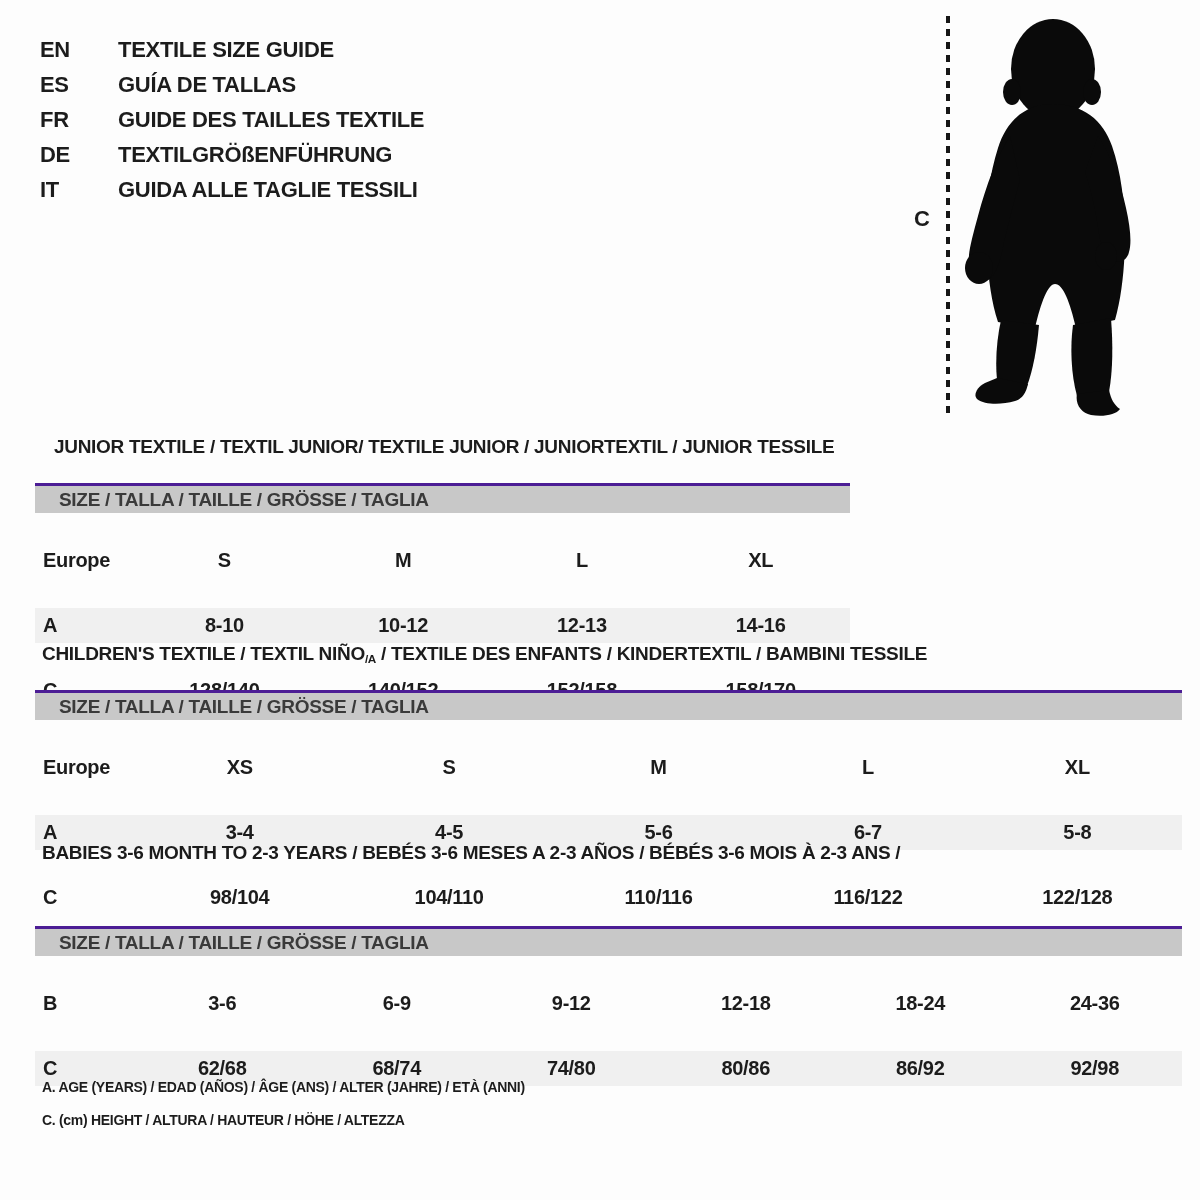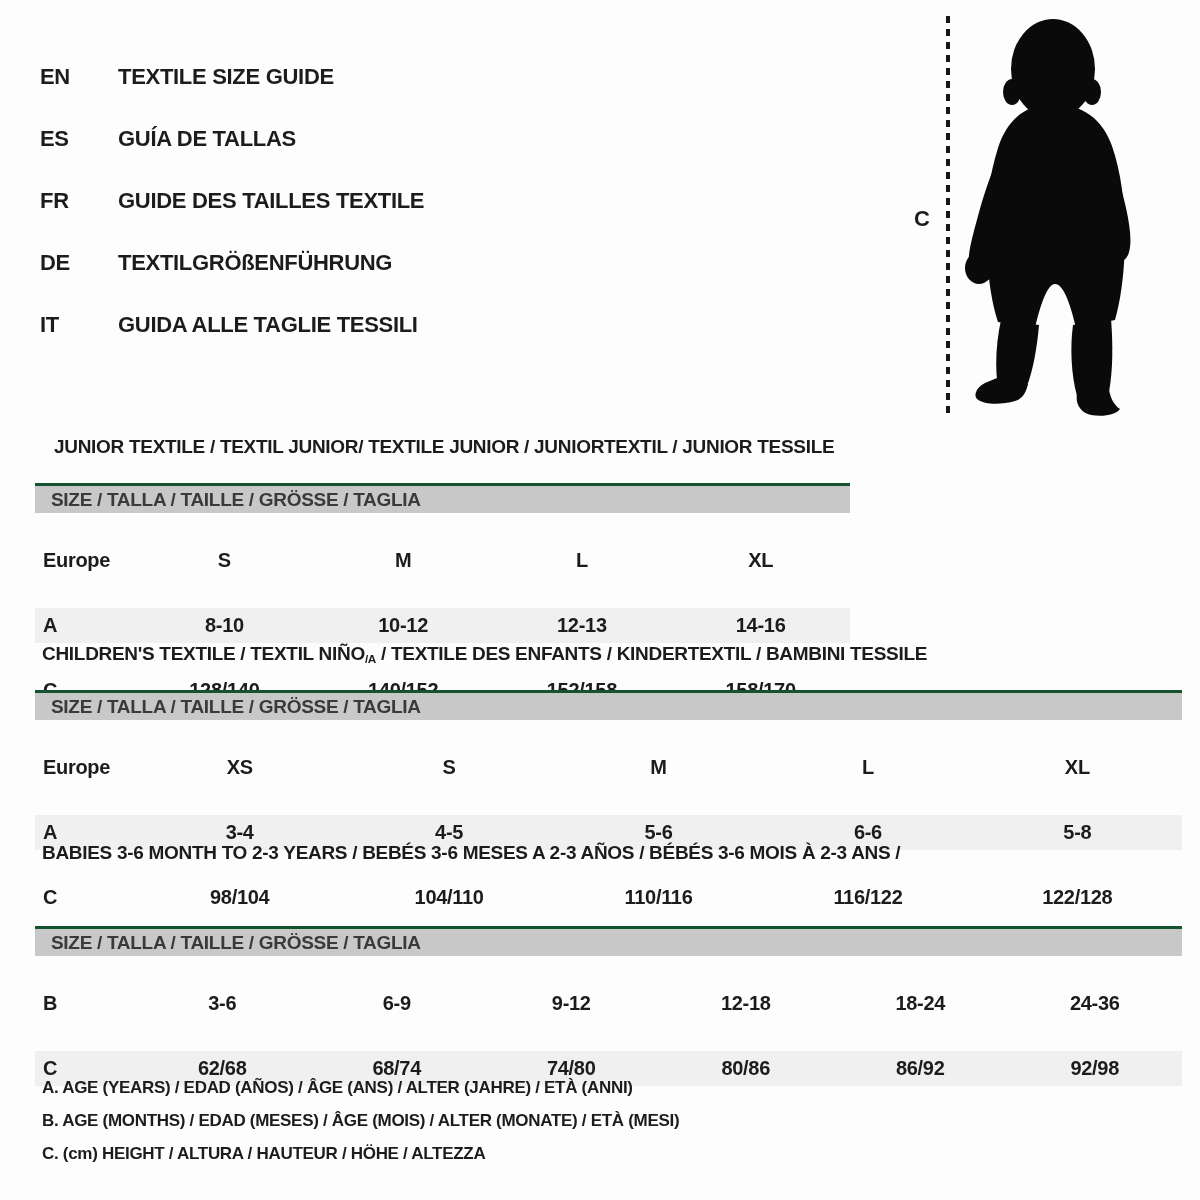--- a/index.html
+++ b/index.html
@@ -3,49 +3,49 @@
 <meta charset="utf-8">
 <style>
   html,body{margin:0;padding:0;background:#fff;}
   .page{
     position:relative;width:1200px;height:1200px;background:#fdfdfd;
     font-family:"Liberation Sans","DejaVu Sans",sans-serif;
     color:#1c1c1c;font-weight:bold;letter-spacing:-0.3px;overflow:hidden;
   }
   
   .lang-header{position:absolute;left:40px;top:32px;font-size:22px;}
-  .lang-row{display:flex;height:35px;align-items:center;margin-top:27px;}
+  .lang-row{display:flex;height:35px;align-items:center;}
   .lang-code{width:78px;}
   
   .measure-line{
     position:absolute;left:946px;top:16px;width:4px;height:400px;
     background:repeating-linear-gradient(#161616 0 7px,transparent 7px 13px);
   }
   .measure-label{position:absolute;left:914px;top:206px;font-size:22px;}
   .silhouette{position:absolute;left:952px;top:14px;}
   
   .sec-title{position:absolute;left:42px;font-size:19px;white-space:nowrap;}
   .sec-title .sub{font-size:0.62em;vertical-align:-0.28em;}
   
   .size-table{position:absolute;left:35px;}
   .size-table .hdr{
-    height:30px;background:#c8c8c8;border-top:3px solid #14532d;
-    display:flex;align-items:center;padding-left:16px;box-sizing:border-box;
+    height:30px;background:#c8c8c8;border-top:3px solid #4c1d95;
+    display:flex;align-items:center;padding-left:24px;box-sizing:border-box;
     font-size:19px;color:#3a3a3a;
   }
   .t-row{display:flex;height:35px;align-items:center;font-size:20px;margin-top:30px;}
   .t-row.alt{background:#f0f0f0;}
   .t-row .lbl{width:100px;padding-left:8px;box-sizing:border-box;}
   .t-row .cell{flex:1;text-align:center;}
   .w-junior{width:815px;}
   .w-wide{width:1147px;}
   
   .babies-title{position:absolute;left:42px;top:836px;font-size:19px;line-height:33px;white-space:nowrap;}
   
-  .legend{position:absolute;left:42px;top:1071px;font-size:17px;line-height:33px;white-space:nowrap;}
+  .legend{position:absolute;left:42px;top:1071px;font-size:14px;line-height:33px;white-space:nowrap;}
 </style>
 </head>
 <body>
 
 <div class="page">
 
   <div class="lang-header">
     <div class="lang-row">
       <span class="lang-code">EN</span>
       <span class="lang-label">TEXTILE SIZE GUIDE</span>
@@ -120,21 +120,21 @@
       <span class="cell">S</span>
       <span class="cell">M</span>
       <span class="cell">L</span>
       <span class="cell">XL</span>
     </div>
     <div class="t-row alt">
       <span class="lbl">A</span>
       <span class="cell">3-4</span>
       <span class="cell">4-5</span>
       <span class="cell">5-6</span>
-      <span class="cell">6-6</span>
+      <span class="cell">6-7</span>
       <span class="cell">5-8</span>
     </div>
     <div class="t-row">
       <span class="lbl">C</span>
       <span class="cell">98/104</span>
       <span class="cell">104/110</span>
       <span class="cell">110/116</span>
       <span class="cell">116/122</span>
       <span class="cell">122/128</span>
     </div>
@@ -160,17 +160,16 @@
       <span class="cell">68/74</span>
       <span class="cell">74/80</span>
       <span class="cell">80/86</span>
       <span class="cell">86/92</span>
       <span class="cell">92/98</span>
     </div>
   </div>
 
   <div class="legend">
     <div>A. AGE (YEARS) / EDAD (AÑOS) / ÂGE (ANS) / ALTER (JAHRE) / ETÀ (ANNI)</div>
-    <div>B. AGE (MONTHS) / EDAD (MESES) / ÂGE (MOIS) / ALTER (MONATE) / ETÀ (MESI)</div>
     <div>C. (cm) HEIGHT / ALTURA / HAUTEUR / HÖHE / ALTEZZA</div>
   </div>
 
 </div>
 
 </body></html>

